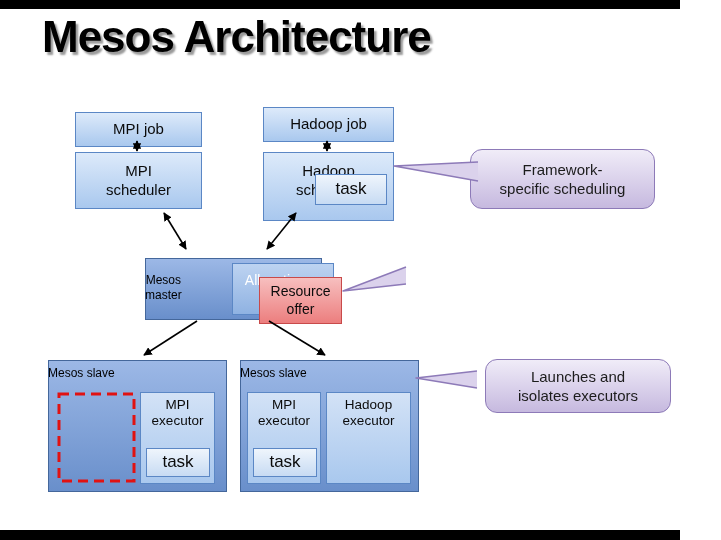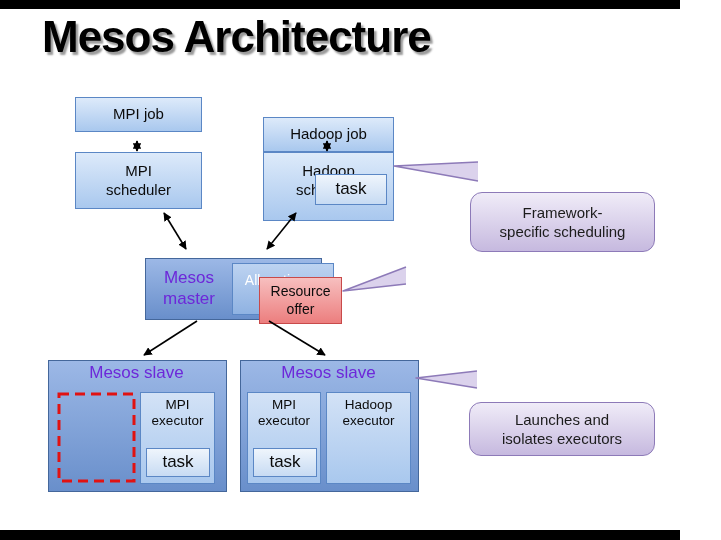--- a/index.html
+++ b/index.html
@@ -13,41 +13,41 @@
   .node{position:absolute;display:flex;align-items:center;justify-content:center;text-align:center;
         background:linear-gradient(180deg,#ddeafa 0%,#a9c8ee 100%);border:1px solid #5b87c5;
         color:#0b0b0b;font-size:15px;line-height:1.22;}
   .dark{background:linear-gradient(180deg,#9cb8e6 0%,#698fcb 100%);border-color:#44679b;}
   .task{background:linear-gradient(180deg,#eff5fc 0%,#c7dbf3 100%);font-size:17px;}
   .exec{align-items:flex-start;padding-top:4px;font-size:13.5px;
         background:linear-gradient(180deg,#d3e2f6 0%,#a9c8ee 100%);}
   .alloc{background:linear-gradient(180deg,#bdd3f1 0%,#8fb2e2 100%);color:#ffffff;font-size:14px;
          word-break:break-all;padding:0 8px;line-height:1.3;}
   .offer{background:linear-gradient(180deg,#f7bfbf 0%,#ec7e7e 100%);border-color:#c84a4a;font-size:14px;}
-  .floating-label{position:absolute;display:flex;align-items:center;justify-content:center;
-        text-align:center;font-size:17px;color:#6d28d9;line-height:1.25;}
+  .floating-label{position:absolute;display:flex;align-items:center;justify-content:flex-start;
+        text-align:center;font-size:12px;color:#000000;line-height:1.25;}
   .callout{position:absolute;display:flex;align-items:center;justify-content:center;text-align:center;
         background:linear-gradient(180deg,#f0ecf8 0%,#c6b9df 100%);border:1.5px solid #8d7ab8;
-        border-radius:12px;font-size:15px;color:#1c1c1c;line-height:1.3;margin-top:43px;}
+        border-radius:12px;font-size:15px;color:#1c1c1c;line-height:1.3;}
   .lbl{white-space:pre-line;}
   .overlay{position:absolute;left:0;top:0;width:721px;height:540px;pointer-events:none;z-index:30;}
 </style>
 </head>
 <body>
 
 <div class="slide">
   <div class="bar bar-top"></div>
   <div class="bar bar-bottom"></div>
 
   <h1 class="title">Mesos Architecture</h1>
 
-  <div class="node" style="left:75px;top:97px;width:125px;height:33px">
+  <div class="node" style="left:75px;top:112px;width:125px;height:33px">
     <span class="lbl">MPI job</span>
   </div>
-  <div class="node" style="left:263px;top:117px;width:129px;height:33px">
+  <div class="node" style="left:263px;top:107px;width:129px;height:33px">
     <span class="lbl">Hadoop job</span>
   </div>
 
   <div class="node" style="left:75px;top:152px;width:125px;height:55px">
     <span class="lbl">MPI
 scheduler</span>
   </div>
   <div class="node" style="left:263px;top:152px;width:129px;height:55px;padding-bottom:12px">
     <span class="lbl">Hadoop
 scheduler</span>
@@ -94,21 +94,21 @@
   </div>
   <div class="node exec" style="left:326px;top:392px;width:83px;height:86px">
     <span class="lbl">Hadoop
 executor</span>
   </div>
 
   <div class="callout" style="left:470px;top:149px;width:183px;height:58px">
     <span class="lbl">Framework-
 specific scheduling</span>
   </div>
-  <div class="callout" style="left:469px;top:359px;width:184px;height:52px">
+  <div class="callout" style="left:485px;top:359px;width:184px;height:52px">
     <span class="lbl">Launches and
 isolates executors</span>
   </div>
 
   <svg class="overlay" xmlns="http://www.w3.org/2000/svg" width="721" height="540" viewBox="0 0 721 540">
     <defs>
       <marker id="ah" viewBox="0 0 10 10" refX="9" refY="5" markerWidth="8.5" markerHeight="8.5" orient="auto-start-reverse" markerUnits="userSpaceOnUse">
         <path d="M0,0 L10,5 L0,10 Z" fill="#000000"></path>
       </marker>
     </defs>

